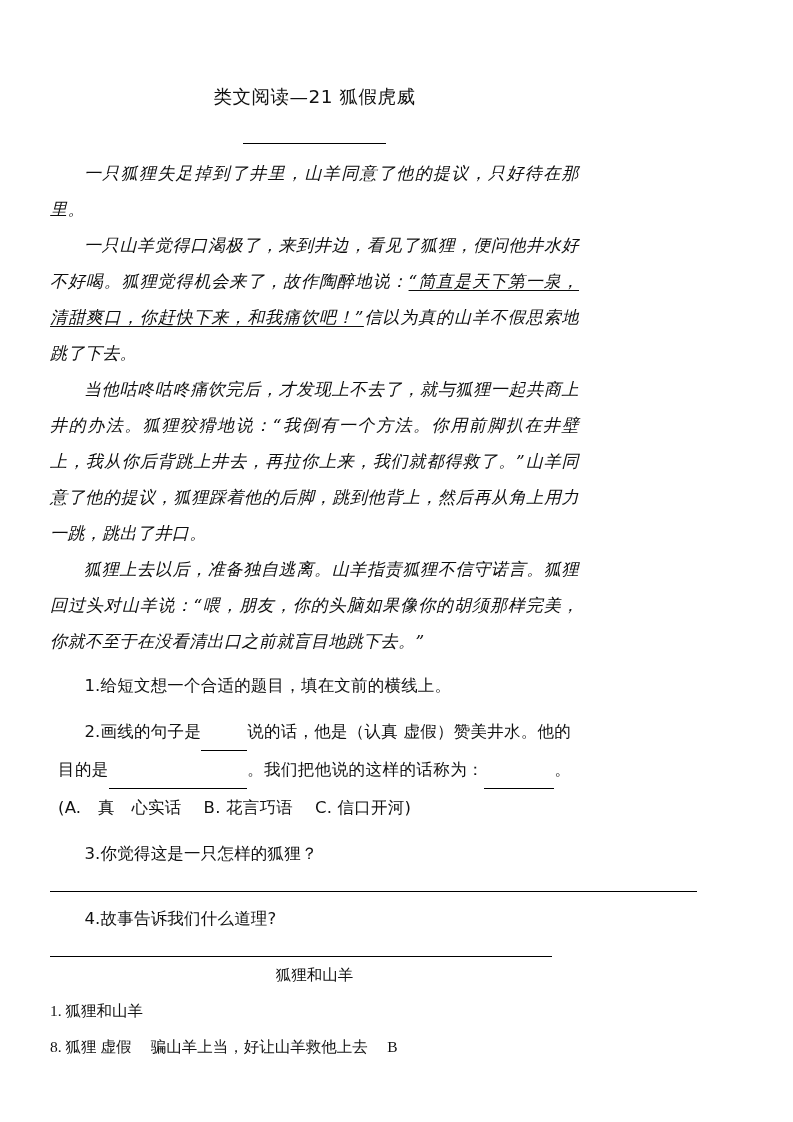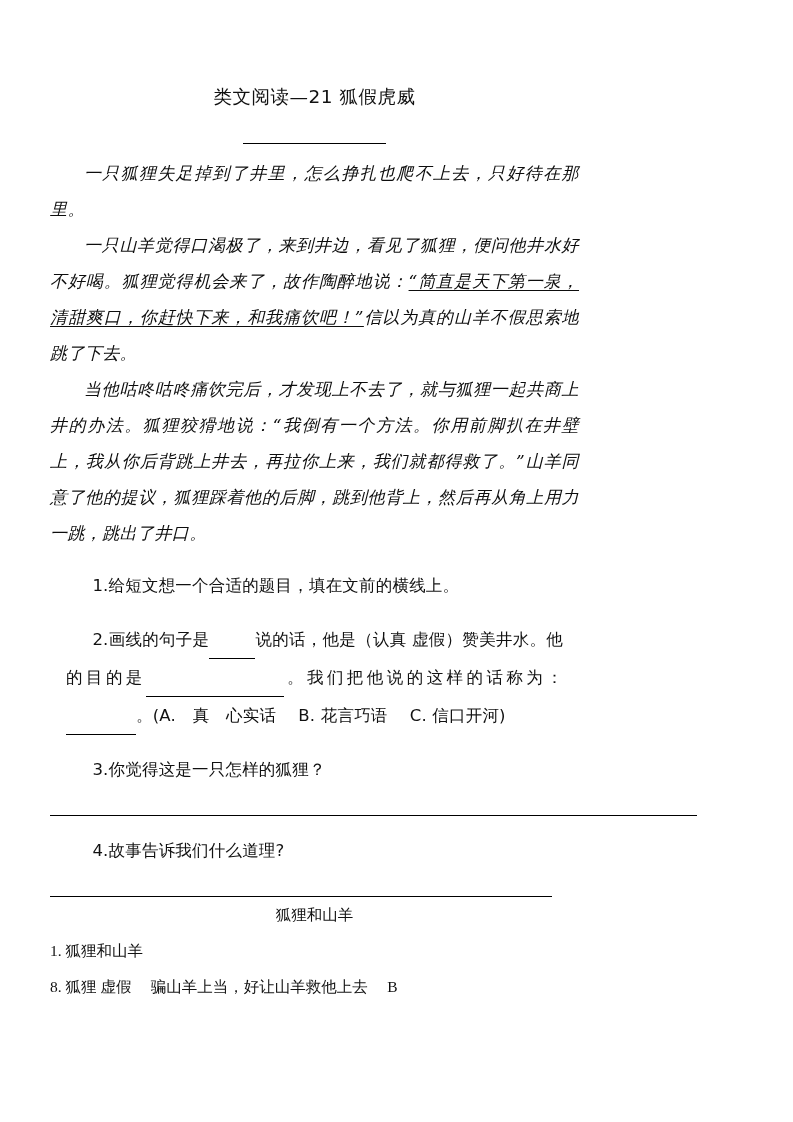--- a/index.html
+++ b/index.html
@@ -70,21 +70,21 @@
 
   
   .questions {
     font-family: "DejaVu Sans", "Liberation Sans", sans-serif;
     font-size: 16.5px;
     line-height: 38px;
     color: #111;
     letter-spacing: 0.2px;
   }
   .questions p {
-    margin: 16px;
+    margin: 8px;
     text-align: justify;
     text-justify: inter-ideograph;
   }
   .q-indent { text-indent: 1.6em; }
 
   .fill {
     display: inline-block;
     border-bottom: 1.4px solid #000;
     height: 15px;
     vertical-align: bottom;
@@ -130,28 +130,29 @@
 <div class="page">
 
   <h1 class="doc-title">类文阅读—21  狐假虎威</h1>
 
   <div class="title-blank-wrap">
     <span class="title-blank"></span>
   </div>
 
   <div class="article">
 
-    <p class="indent2">一只狐狸失足掉到了井里，怎么挣扎也爬不上去，只好待在那里。</p>
+    <p class="indent2">一只狐狸失足掉到了井里，山羊同意了他的提议，只好待在那里。</p>
 
     <p class="indent2">
       <span>一只山羊觉得口渴极了，来到井边，看见了狐狸，便问他井水好不好喝。狐狸觉得机会来了，故作陶醉地说：</span><span class="u">“简直是天下第一泉，清甜爽口，你赶快下来，和我痛饮吧！”</span><span>信以为真的山羊不假思索地跳了下去。</span>
     </p>
 
     <p class="indent2">当他咕咚咕咚痛饮完后，才发现上不去了，就与狐狸一起共商上井的办法。狐狸狡猾地说：“我倒有一个方法。你用前脚扒在井壁上，我从你后背跳上井去，再拉你上来，我们就都得救了。”山羊同意了他的提议，狐狸踩着他的后脚，跳到他背上，然后再从角上用力一跳，跳出了井口。</p>
 
+    <p class="indent2">狐狸上去以后，准备独自逃离。山羊指责狐狸不信守诺言。狐狸回过头对山羊说：“喂，朋友，你的头脑如果像你的胡须那样完美，你就不至于在没看清出口之前就盲目地跳下去。”</p>
   </div>
 
   <div class="questions">
 
     <p class="q-indent">
       <span>1.</span><span>给短文想一个合适的题目，填在文前的横线上。</span>
     </p>
 
     <p class="q-indent">
       <span>2.</span><span>画线的句子是</span><span class="fill fill-s"></span><span>说的话，他是（认真  虚假）赞美井水。他的目的是</span><span class="fill fill-l"></span><span>。我们把他说的这样的话称为：</span><span class="fill fill-m"></span><span>。(A.　真　心实话　 B. 花言巧语　  C. 信口开河)</span>

